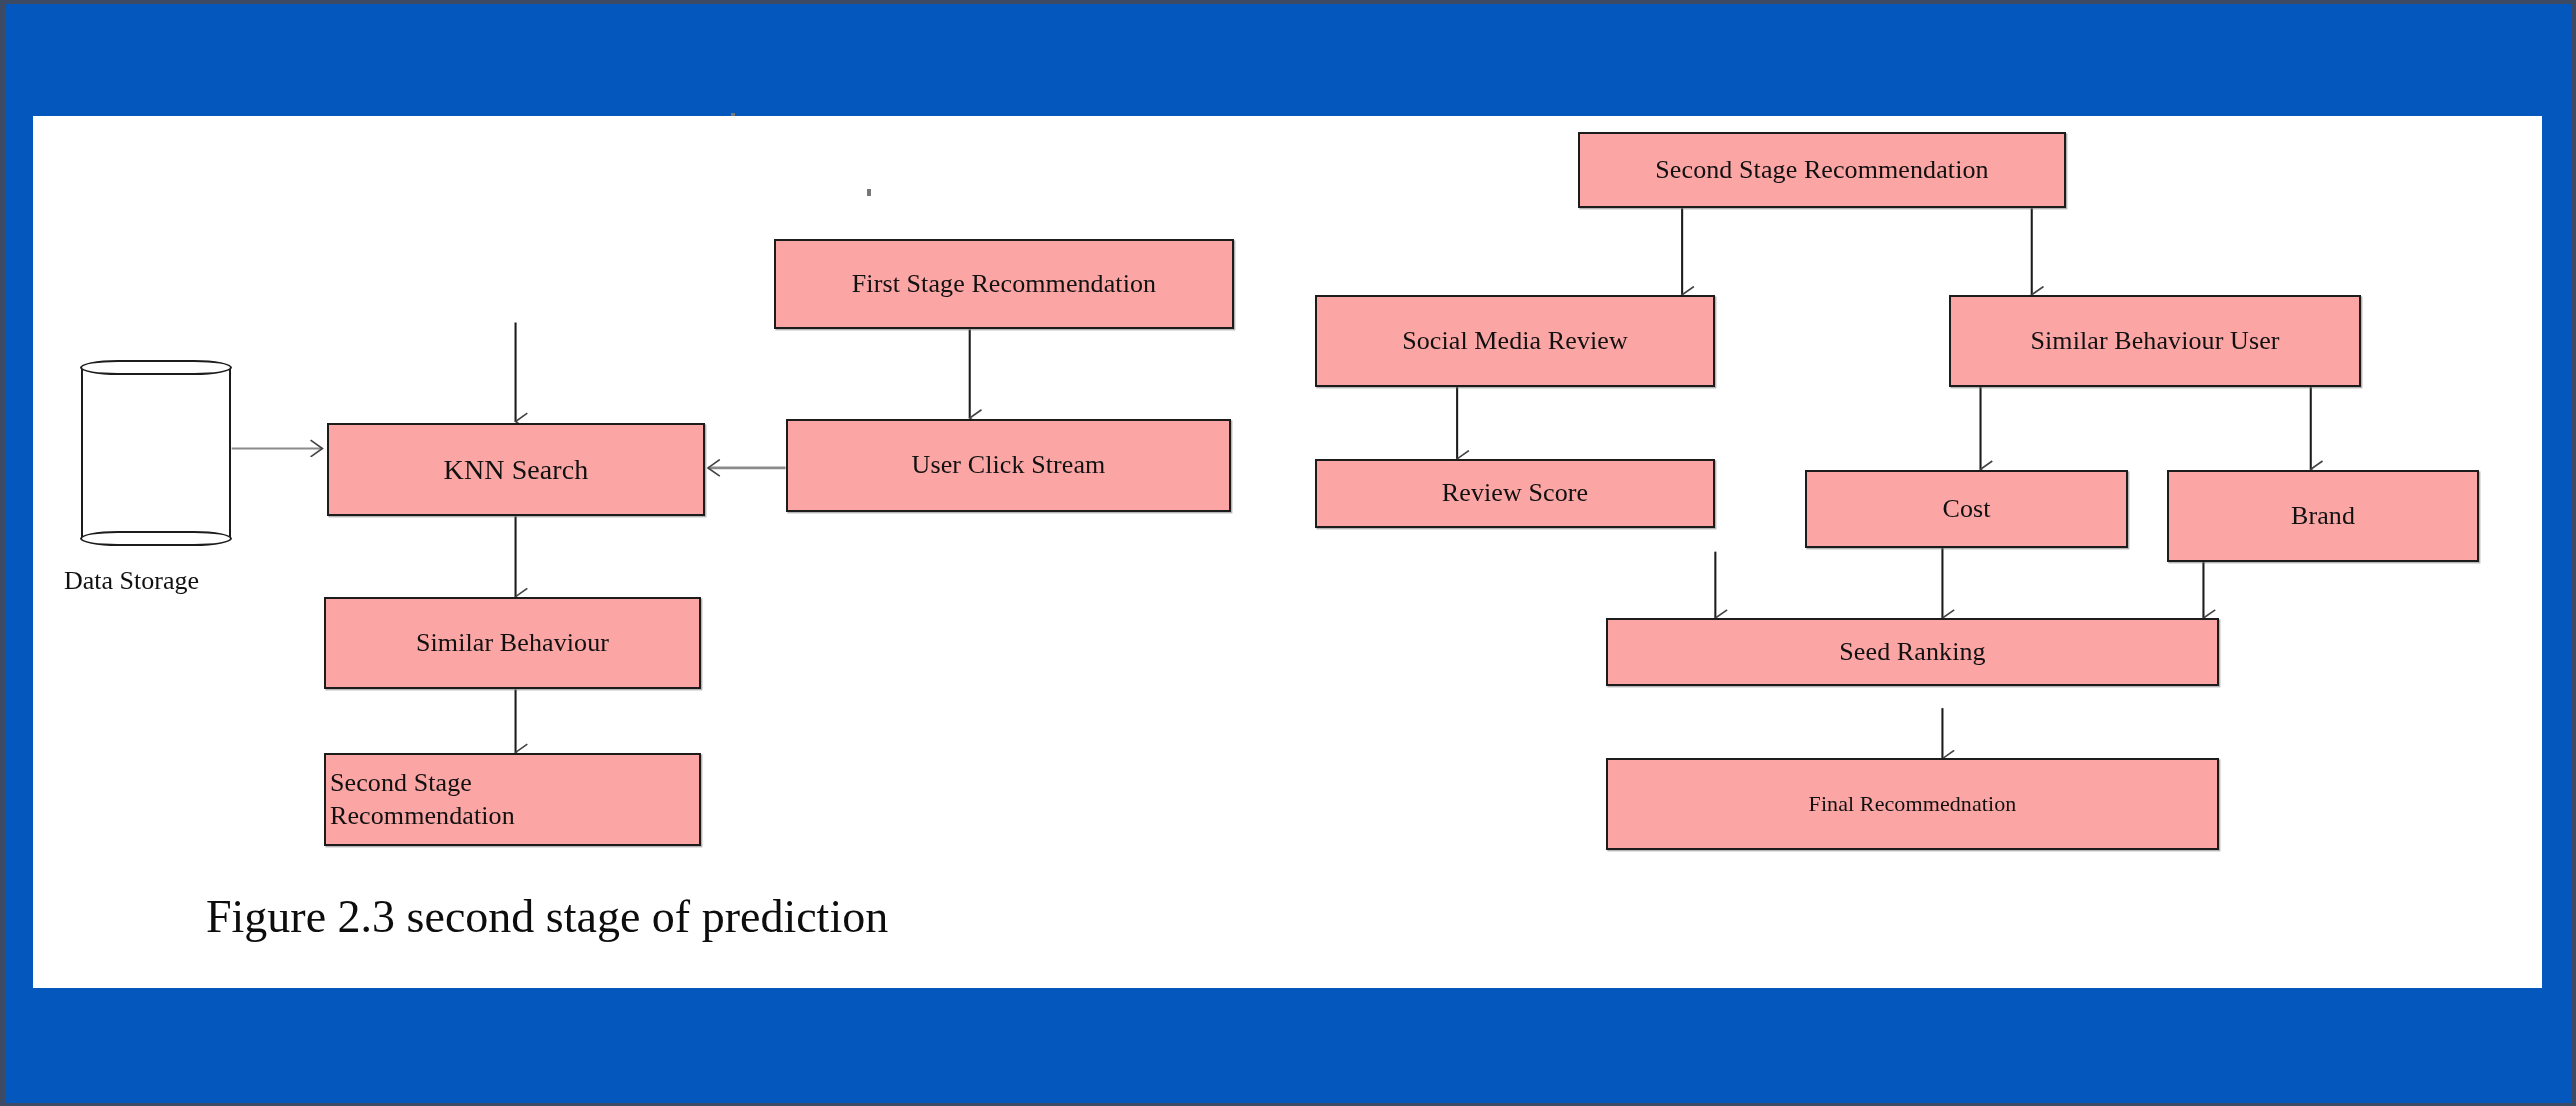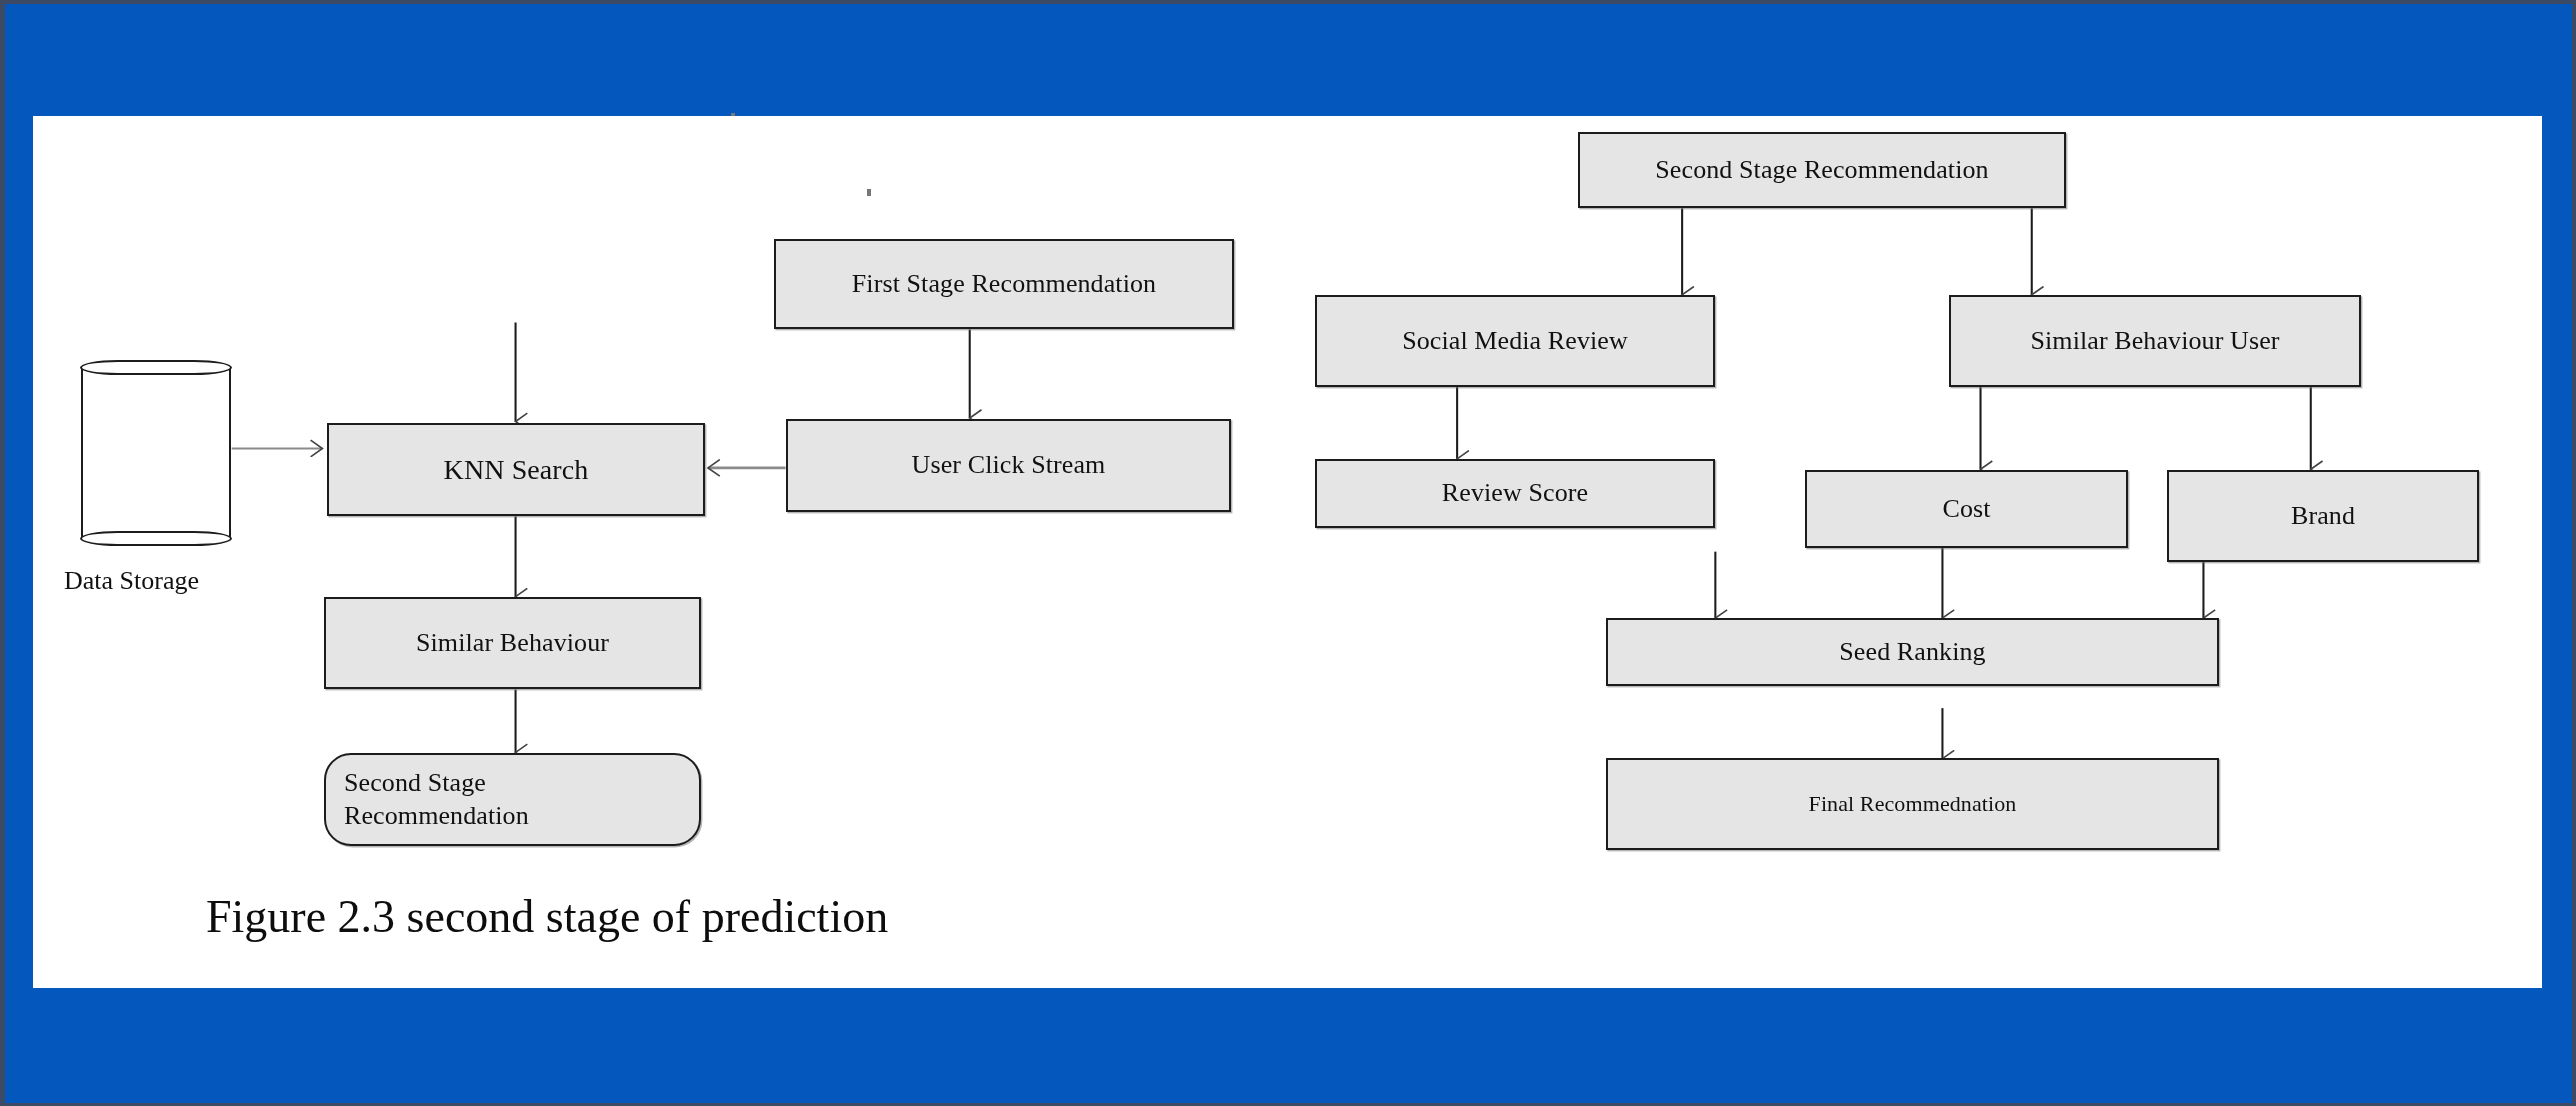--- a/index.html
+++ b/index.html
@@ -8,32 +8,32 @@
   #slide{position:absolute;left:0;top:0;width:2576px;height:1107px;background:#3c4a63;}
   #blue-bg{position:absolute;left:4.8px;top:3.5px;width:2567px;height:1099px;background:#0357bd;}
   #white-panel{position:absolute;left:33px;top:116px;width:2509px;height:872px;background:#ffffff;}
 
   .canvas{position:absolute;left:0;top:0;width:2509px;height:872px;}
 
   .node{
     position:absolute;
     box-sizing:border-box;
     border:2.1px solid #1c1c1c;
-    background:#e5e5e5;
+    background:#fca5a5;
     display:flex;
     align-items:center;
     color:#111;
     font-family:"Liberation Serif",serif;
     letter-spacing:0.1px;
     line-height:1.25;
     z-index:4;
     box-shadow:1.4px 1.4px 0 rgba(120,120,120,.55);
   }
   .node.center{justify-content:center;text-align:center;}
-  .node.left{justify-content:flex-start;text-align:left;padding-left:18px;border-radius:27px;}
+  .node.left{justify-content:flex-start;text-align:left;padding-left:4px;}
 
   .cyl{position:absolute;z-index:4;}
   .cyl .body{position:absolute;left:0;top:7px;width:100%;height:calc(100% - 14px);
        border-left:2.1px solid #1c1c1c;border-right:2.1px solid #1c1c1c;background:#fff;box-sizing:border-box;}
   .cyl .cap{position:absolute;left:-1.4px;width:calc(100% + 2.8px);height:15.2px;
        border:2.1px solid #1c1c1c;border-radius:50%/100%;background:#fff;box-sizing:border-box;}
   .cyl .cap.top{top:0;}
   .cyl .cap.bot{bottom:0;}
 
   .caption{

